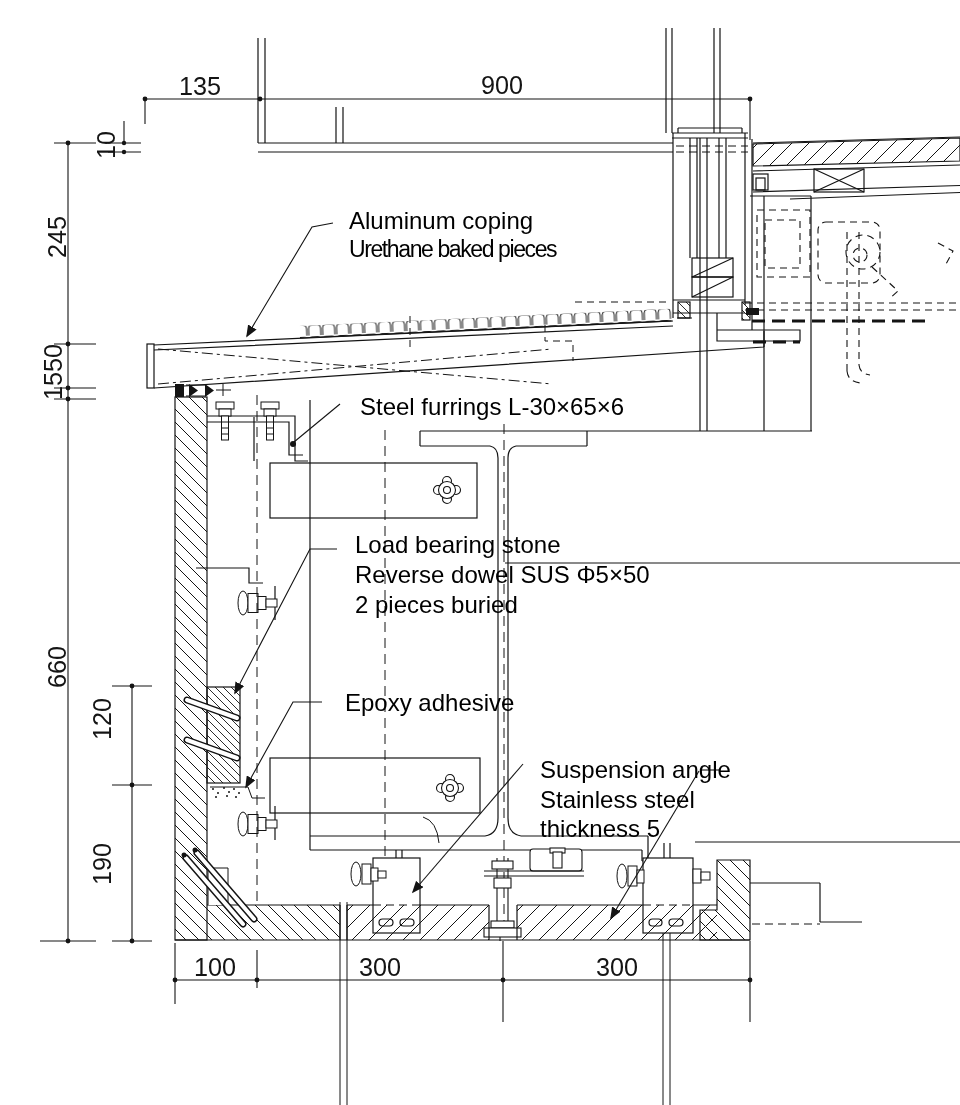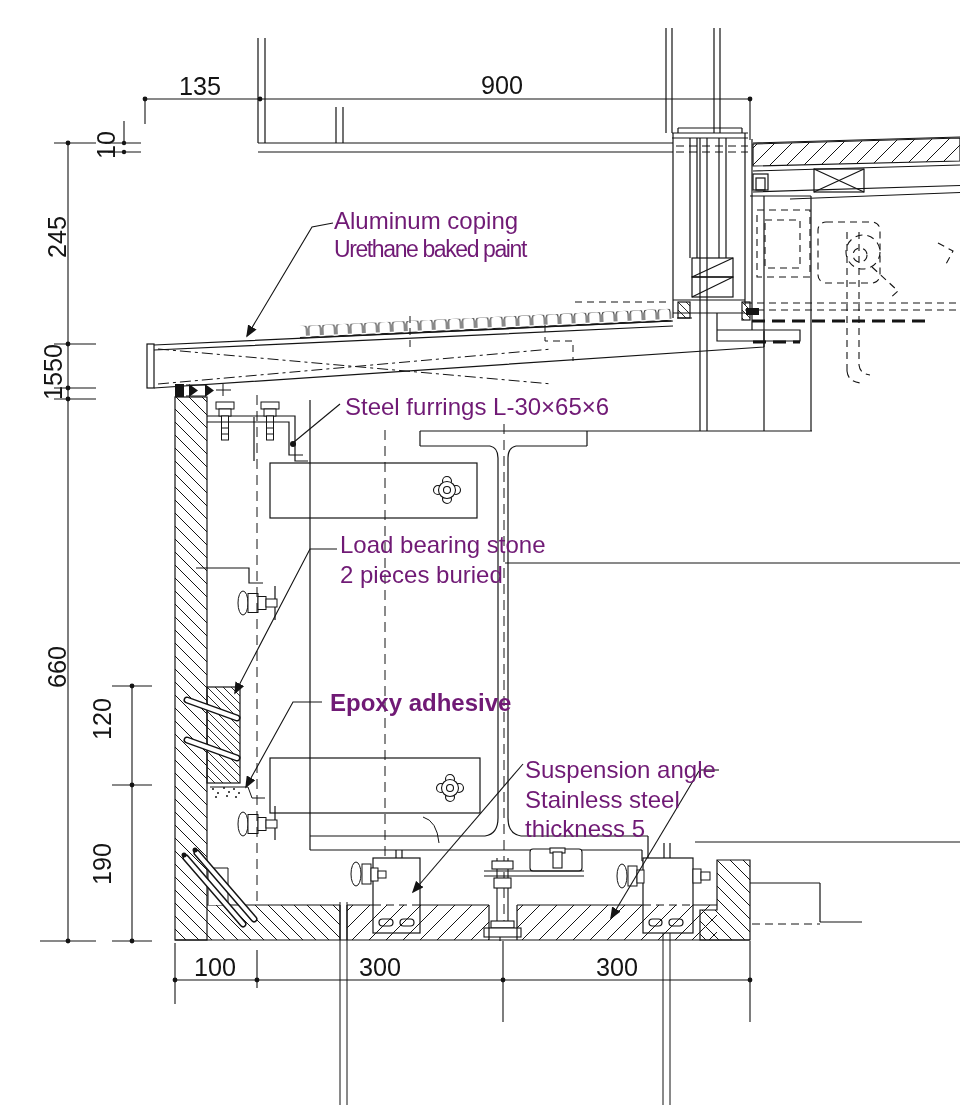--- a/index.html
+++ b/index.html
@@ -1,19 +1,19 @@
 <!DOCTYPE html>
 <html><head>
 <meta charset="utf-8">
 <style>
   html,body{margin:0;padding:0;background:#fff;}
   .sheet{position:relative;width:960px;height:1105px;background:#fff;overflow:hidden;
          font-family:"Liberation Sans",sans-serif;color:#141414;}
   .sheet svg{position:absolute;left:0;top:0;}
-  .lbl{position:absolute;font-size:24px;line-height:29px;white-space:nowrap;color:#701a75;}
+  .lbl{position:absolute;font-size:24px;line-height:29px;white-space:nowrap;color:#000000;margin-left:15px;}
   .lbl .cond{letter-spacing:-1.4px;font-size:23px;}
   .dim{position:absolute;font-size:26px;line-height:30px;white-space:nowrap;
        text-align:center;color:#141414;transform:scaleX(.97);}
   .dim.rot{transform:rotate(-90deg) scaleX(.97);}
   .dimbox{width:90px;height:30px;position:absolute;display:flex;align-items:center;justify-content:center;}
 </style>
 </head>
 <body>
 
 <div class="sheet">
@@ -304,33 +304,34 @@
     <path d="M337,549 H310 L235,693" marker-end="url(#arr)"></path>
     <path d="M322,702 H293 L246,787" marker-end="url(#arr)"></path>
     <path d="M523,764 L413,892" marker-end="url(#arr)"></path>
     <path d="M700,770 H719"></path>
     <path d="M699,771 L611,918" marker-end="url(#arr)"></path>
   </g>
 </svg>
 
 <div class="lbl" style="left:334px;top:206px;">
   <div>Aluminum coping</div>
-  <div class="cond">Urethane baked paint</div>
+  <div class="cond">Urethane baked pieces</div>
 </div>
 
 <div class="lbl" style="left:345px;top:392px;">
   <div>Steel furrings L-30×65×6</div>
 </div>
 
 <div class="lbl" style="left:340px;top:530px;line-height:30px;">
   <div>Load bearing stone</div>
+  <div>Reverse dowel SUS Φ5×50</div>
   <div>2 pieces buried</div>
 </div>
 
-<div class="lbl" style="left:330px;top:688px;font-weight:bold;">
+<div class="lbl" style="left:330px;top:688px;">
   <div>Epoxy adhesive</div>
 </div>
 
 <div class="lbl" style="left:525px;top:755px;line-height:29.5px;">
   <div>Suspension angle</div>
   <div>Stainless steel</div>
   <div>thickness 5</div>
 </div>
 
 <div class="lbl" style="left:737px;top:752px;line-height:33px;">

